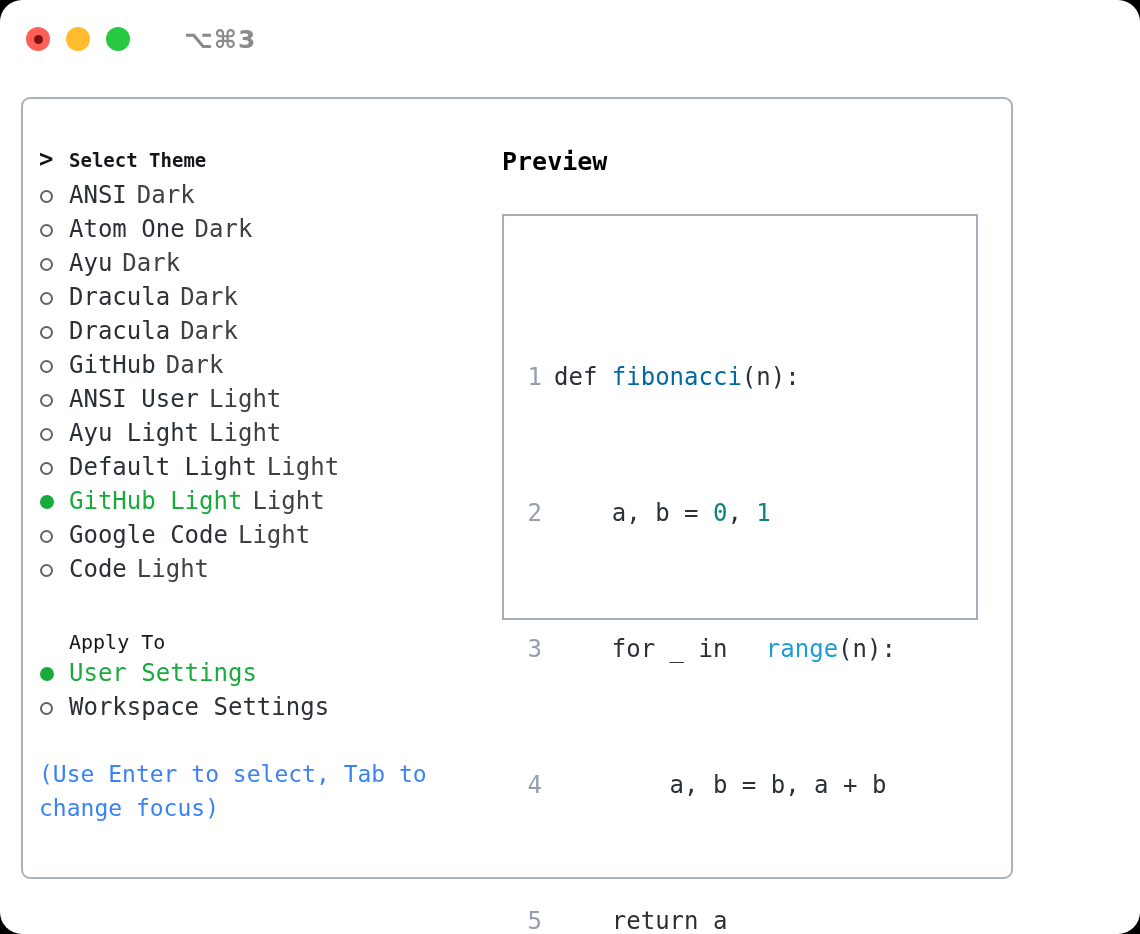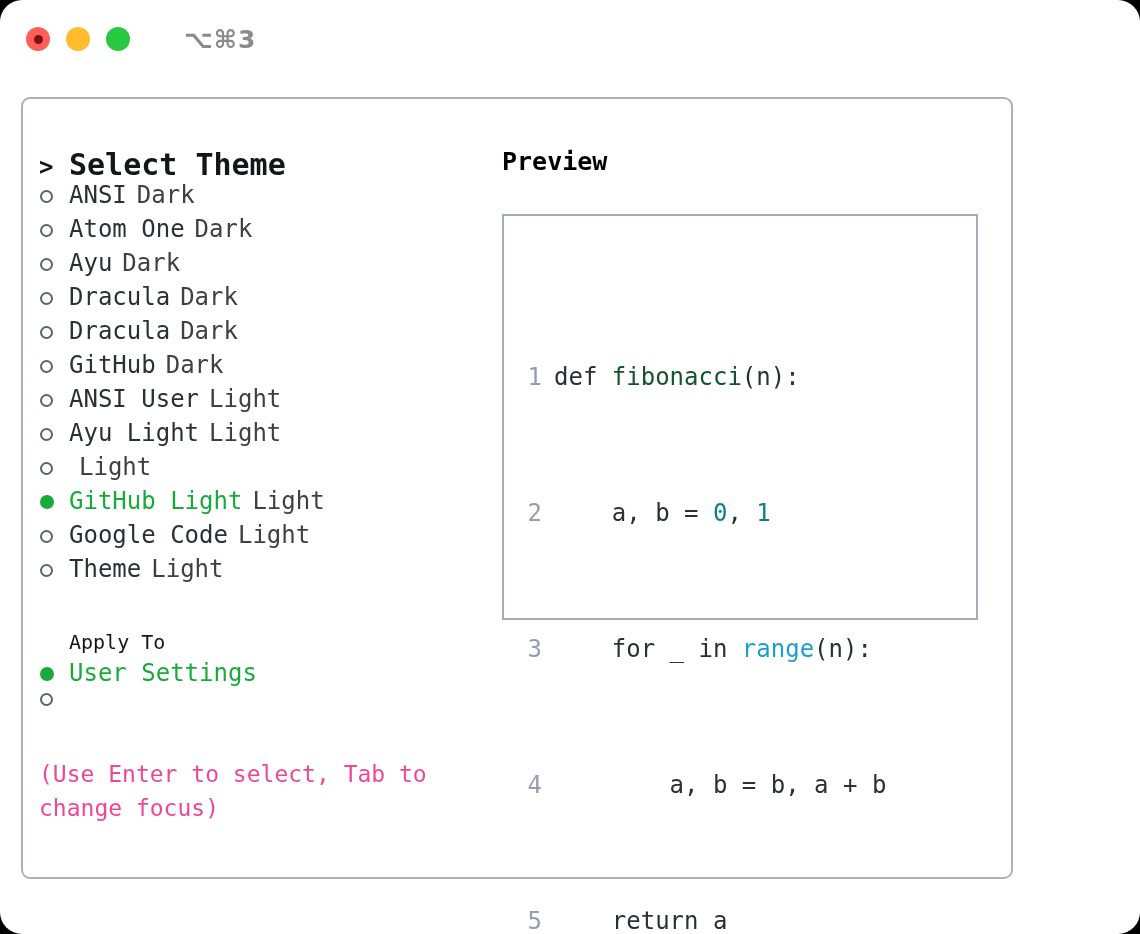--- a/index.html
+++ b/index.html
@@ -133,21 +133,21 @@
     width: 14px;
     height: 14px;
     border-radius: 50%;
     background: #18ab3c;
     margin-left: 1px;
   }
 
   .header-row .name {
     font-weight: 700;
     color: #14161a;
-    font-size: 30px;
+    font-size: 19px;
   }
   .row-name {
     color: #2b2f36;
   }
   .row-name.selected {
     color: #18ab3c;
   }
   .row-suffix {
     color: #404040;
     margin-left: 10px;
@@ -160,21 +160,21 @@
     font-size: 20px;
     color: #14161a;
     padding-left: 30px;
     height: 34px;
     line-height: 34px;
   }
 
   .hint {
     margin-top: 30px;
     font-size: 23px;
-    color: #ec4899;
+    color: #3b82f6;
     line-height: 34px;
     width: 420px;
   }
 
   
   .right-col {
     position: absolute;
     left: 479px;
     top: 48px;
     width: 500px;
@@ -213,23 +213,23 @@
     display: inline-block;
     width: 22px;
     text-align: right;
     color: #959eaf;
     flex: 0 0 22px;
   }
   .code-text {
     margin-left: 12px;
     color: #2b2f36;
   }
-  .tok-fn     { color: #14532d; }
+  .tok-fn     { color: #0369a1; }
   .tok-num    { color: #0e8080; }
-  .tok-call   { color: #1b9fd0; }
+  .tok-call   { color: #1b9fd0; margin-left: 24px; }
 </style>
 </head>
 <body>
 
 <div class="window">
 
   <div class="titlebar">
     <div class="lights">
       <span class="light red">
         <span class="dot"></span>
@@ -287,48 +287,50 @@
           <span class="row-name">ANSI User</span>
           <span class="row-suffix">Light</span>
         </div>
         <div class="list-row">
           <span class="marker"><span class="bullet-hollow"></span></span>
           <span class="row-name">Ayu Light</span>
           <span class="row-suffix">Light</span>
         </div>
         <div class="list-row">
           <span class="marker"><span class="bullet-hollow"></span></span>
+          <span class="row-name">Default Light</span>
           <span class="row-suffix">Light</span>
         </div>
         <div class="list-row">
           <span class="marker"><span class="bullet-filled"></span></span>
           <span class="row-name selected">GitHub Light</span>
           <span class="row-suffix">Light</span>
         </div>
         <div class="list-row">
           <span class="marker"><span class="bullet-hollow"></span></span>
           <span class="row-name">Google Code</span>
           <span class="row-suffix">Light</span>
         </div>
         <div class="list-row">
           <span class="marker"><span class="bullet-hollow"></span></span>
-          <span class="row-name">Theme</span>
+          <span class="row-name">Code</span>
           <span class="row-suffix">Light</span>
         </div>
 
         <div class="section-gap"></div>
 
         <div class="section-title">Apply To</div>
 
         <div class="list-row">
           <span class="marker"><span class="bullet-filled"></span></span>
           <span class="row-name selected">User Settings</span>
         </div>
         <div class="list-row">
           <span class="marker"><span class="bullet-hollow"></span></span>
+          <span class="row-name">Workspace Settings</span>
         </div>
 
         <div class="hint">(Use Enter to select, Tab to change focus)</div>
       </div>
 
       <div class="right-col">
         <div class="preview-title">Preview</div>
 
         <div class="preview-box">
           <div class="code">

